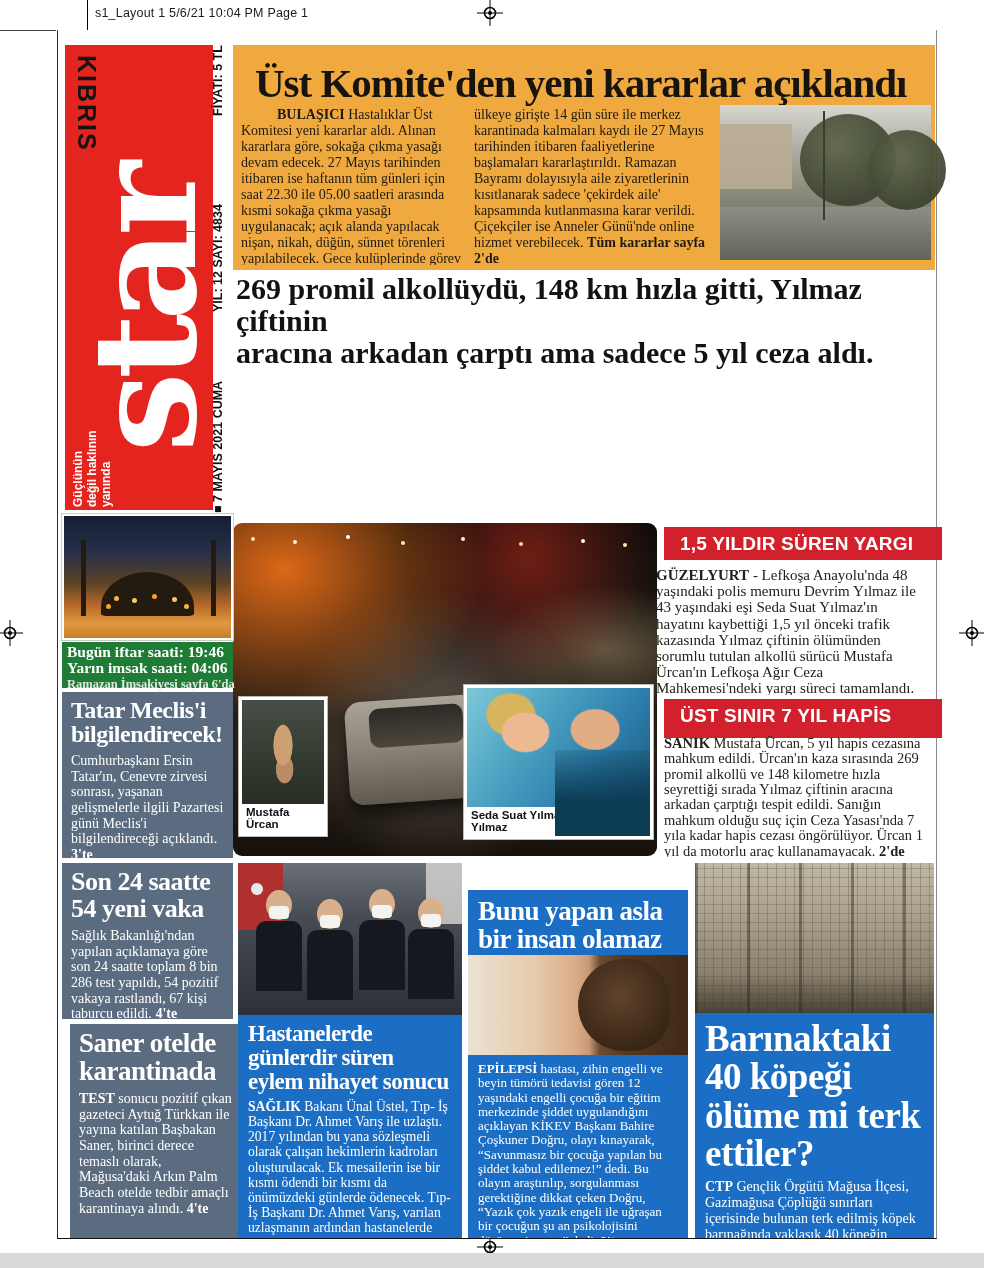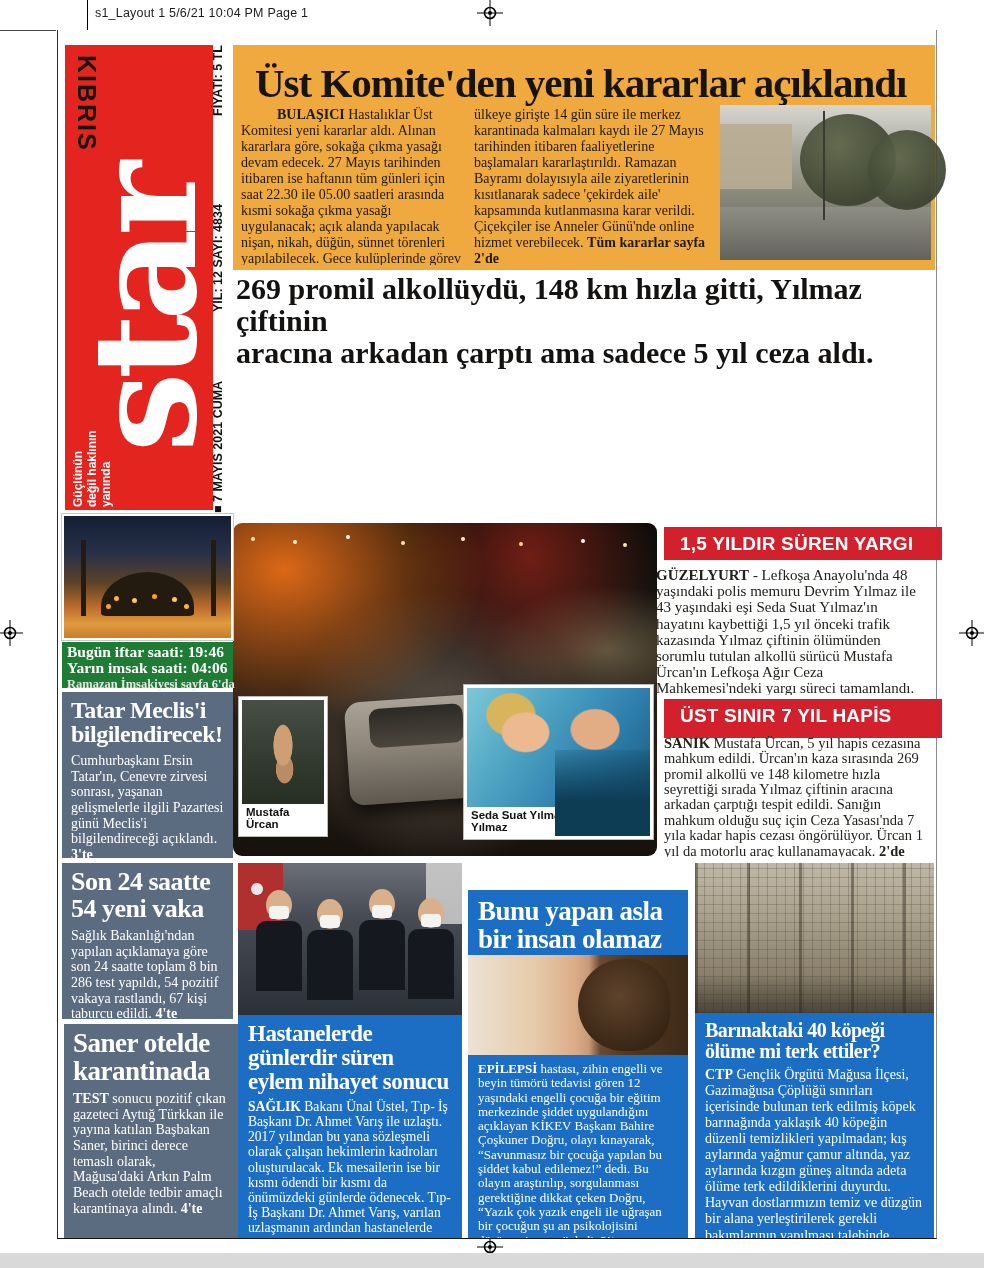--- a/index.html
+++ b/index.html
@@ -106,21 +106,21 @@
   .ramazan{left:62px;top:642px;width:171px;height:46px;background:#1e7c35;color:#fff;padding:2px 5px;box-sizing:border-box;}
   .ramazan .rl{font:bold 15.5px "Liberation Serif",serif;line-height:1.05;white-space:nowrap;}
   .ramazan .rl3{font:bold 12.5px "Liberation Serif",serif;color:#e5e5e5;line-height:1.15;white-space:nowrap;}
   .slate{background:#5c6c80;color:#fff;padding:6px 9px;box-sizing:border-box;}
   .slate h3{margin:0 0 6px 0;font:bold 24px "Liberation Serif",serif;line-height:1.02;letter-spacing:-.5px;}
   .slate p{margin:0;font:14px "Liberation Serif",serif;line-height:1.12;}
   .slate .lead,.slate .pref{font-weight:bold;}
   .slate1{left:62px;top:692px;width:171px;height:166px;}
   .slate2{left:62px;top:863px;width:171px;height:156px;}
   .slate2 h3{font-size:26px;}
-  .slate3{left:64px;top:1024px;width:174px;height:214px;}
+  .slate3{left:70px;top:1024px;width:174px;height:214px;}
   .slate3 h3{font-size:27px;}
 
   
   .bluebox{background:#1b6ec3;color:#fff;padding:7px 10px;box-sizing:border-box;}
   .bluebox h3{margin:0 0 5px 0;font:bold 23px "Liberation Serif",serif;line-height:1.04;letter-spacing:-.5px;}
   .bluebox p{margin:0;font:13.6px "Liberation Serif",serif;line-height:1.12;}
   .bluebox .lead,.bluebox .pref{font-weight:bold;}
   .meet-photo{left:238px;top:863px;width:224px;height:152px;background:
      linear-gradient(180deg,#6a6f78 0%,#474c55 34%,#2c3038 100%);}
   .mp-flag{position:absolute;left:0;top:0;width:20%;height:44%;background:#b03030;}
@@ -139,21 +139,21 @@
      repeating-linear-gradient(90deg,rgba(70,62,50,.28) 0 1px,rgba(70,62,50,0) 1px 9px),
      repeating-linear-gradient(0deg,rgba(70,62,50,.25) 0 1px,rgba(70,62,50,0) 1px 9px),
      linear-gradient(180deg,#c0b8a6 0%,#a89f8a 38%,#8e8470 68%,#776e5c 100%);}
   .sh-shadow{position:absolute;left:0;bottom:0;width:100%;height:26%;background:linear-gradient(180deg,rgba(40,34,26,0),rgba(40,34,26,.55));}
   .blueA{left:238px;top:1015px;width:224px;height:223px;}
   .blueB-head{left:468px;top:863px;width:220px;height:92px;margin-top:27px;}
   .blueB-head h3{font-size:27px;}
   .blueB-body{left:468px;top:1055px;width:220px;height:183px;}
   .blueB-body p{font-size:13px;line-height:1.1;}
   .blueC{left:695px;top:1013px;width:239px;height:225px;}
-  .blueC h3{font-size:20px;}
+  .blueC h3{font-size:37px;}
   .blueC p{font-size:14px;line-height:1.15;}
 </style>
 </head>
 <body>
 
 <div class="page">
 
   <div class="abs meta-header">s1_Layout 1  5/6/21  10:04 PM  Page 1</div>
   <div class="abs tick-v"></div>
   <div class="abs tick-h"></div>

